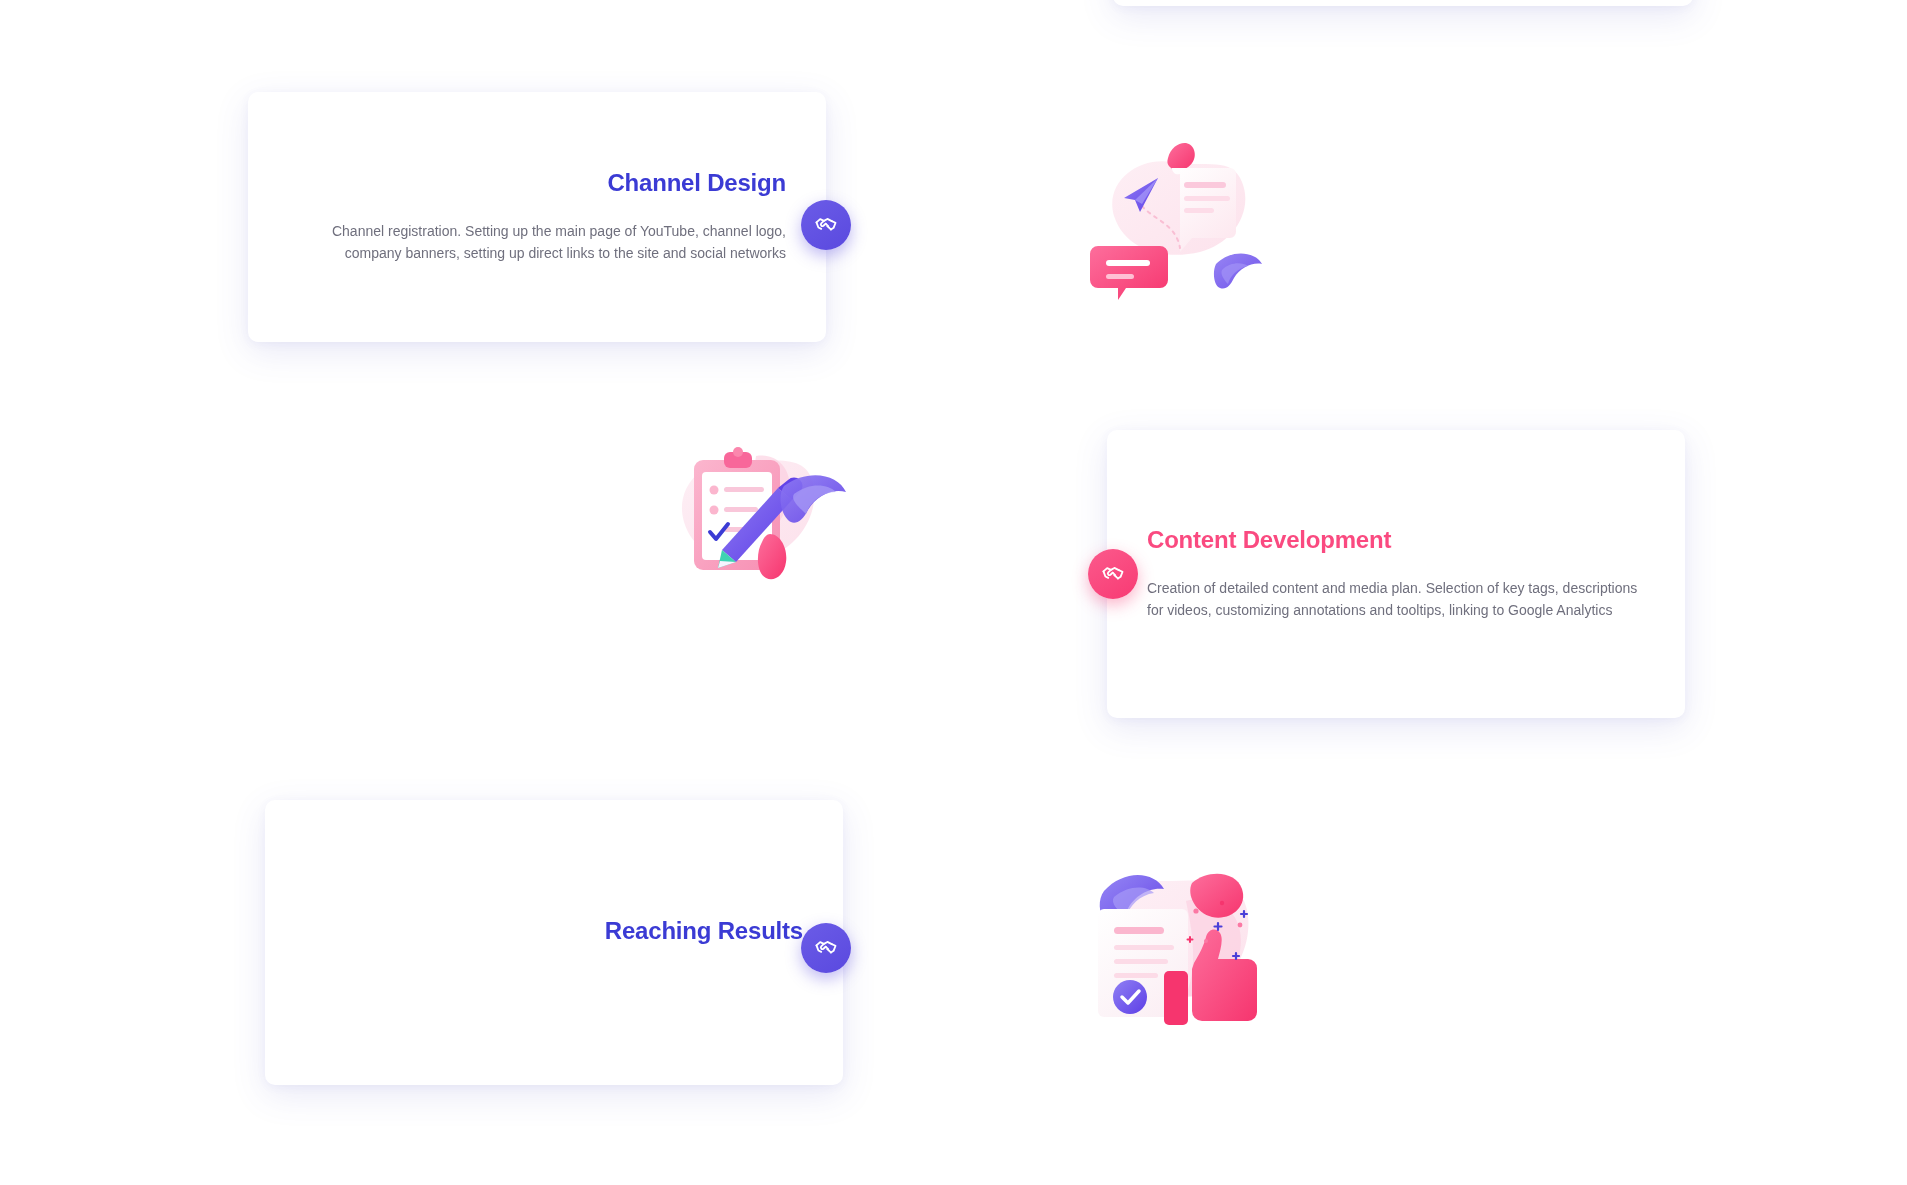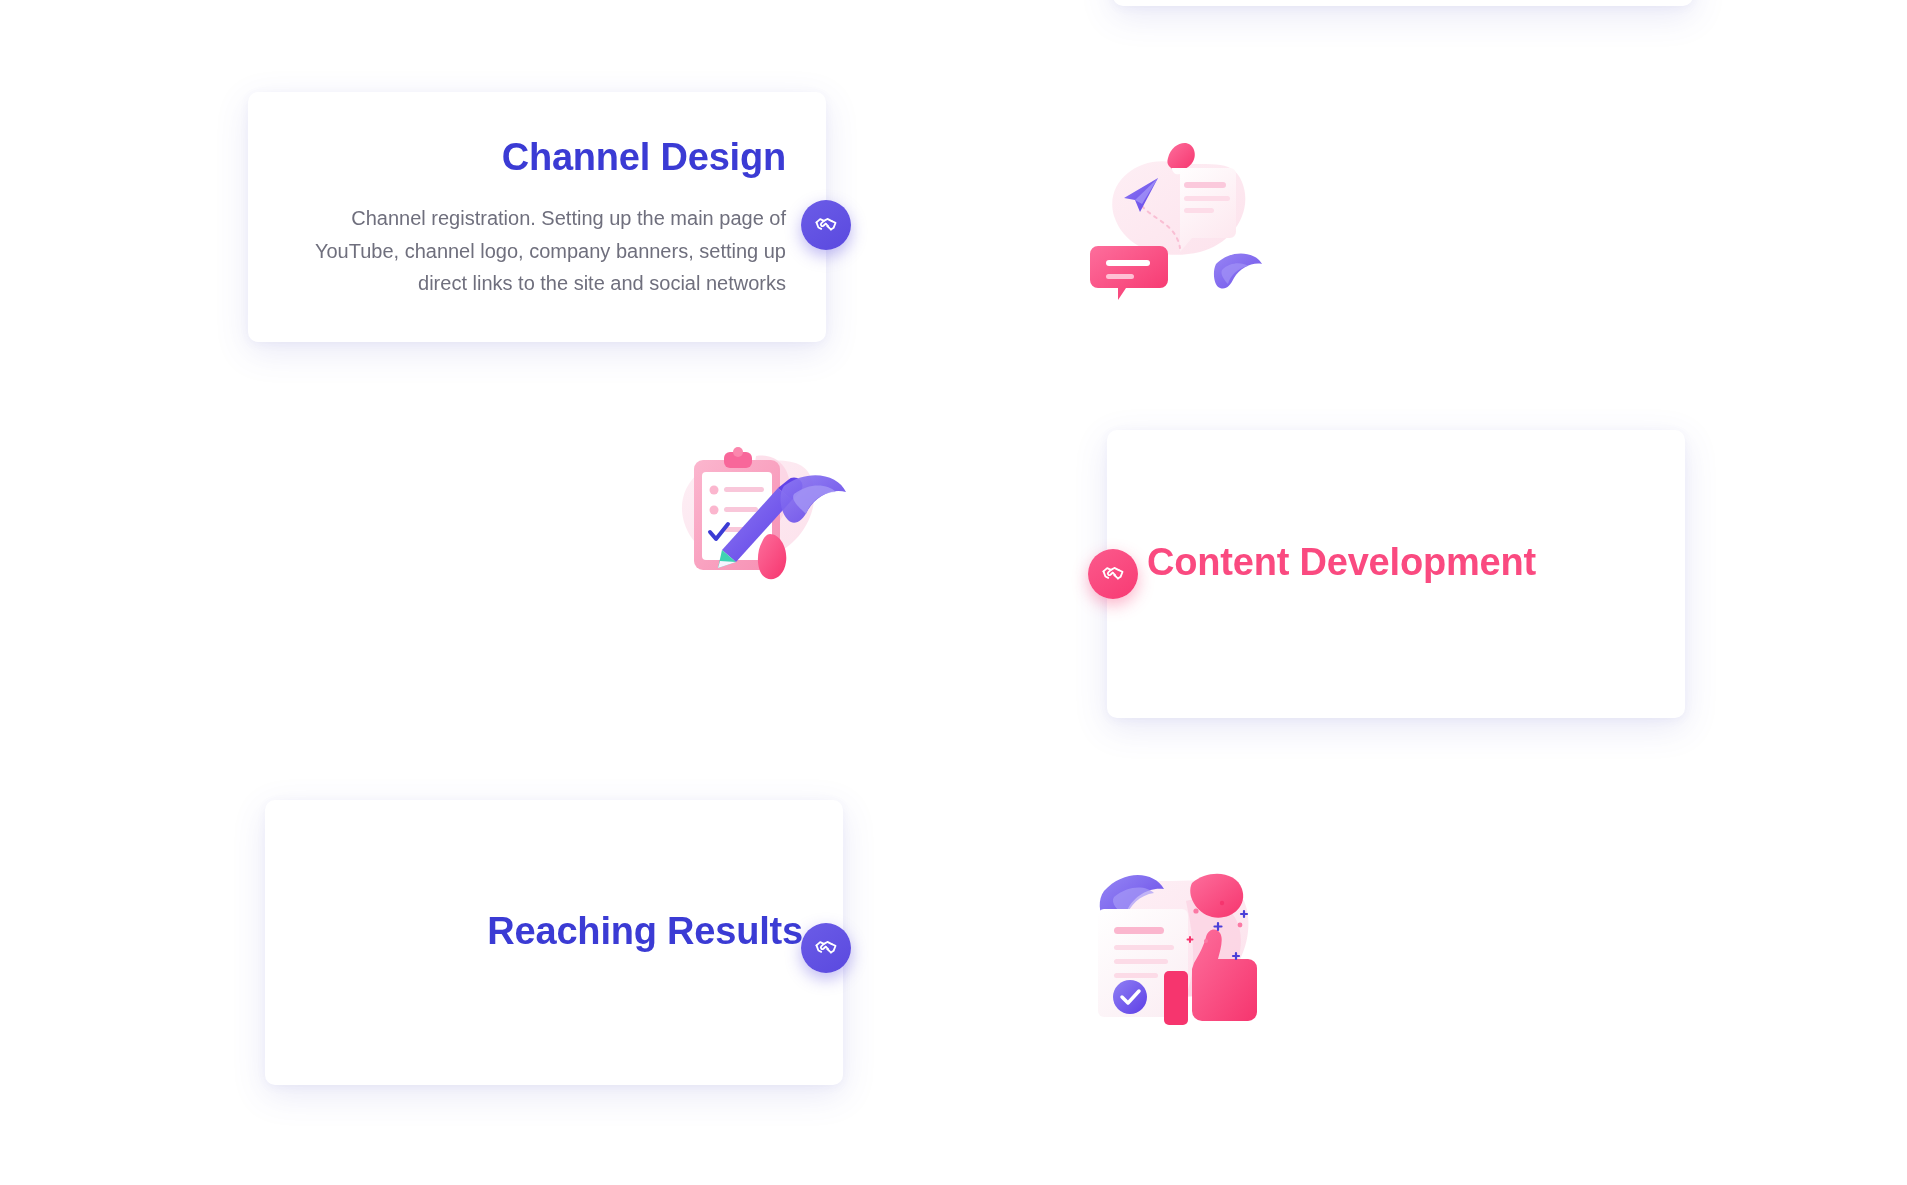--- a/index.html
+++ b/index.html
@@ -35,29 +35,29 @@
 
   .card-inner {
     padding: 34px 40px;
     height: 100%;
     display: flex;
     flex-direction: column;
     justify-content: center;
   }
 
   .card-title {
-    font-size: 38px;
+    font-size: 24px;
     font-weight: 700;
     letter-spacing: -0.2px;
     line-height: 1.2;
     margin-bottom: 22px;
   }
 
   .card-desc {
-    font-size: 20px;
+    font-size: 14px;
     line-height: 1.62;
     color: #6f6f7d;
     font-weight: 400;
   }
 
   
   .align-right .card-title,
   .align-right .card-desc { text-align: right; }
   .align-left .card-title,
   .align-left .card-desc { text-align: left; }
@@ -219,20 +219,21 @@
       <path d="M124 56 C148 38 178 44 186 62 C172 58 156 66 148 80 C142 92 134 96 128 90 C120 82 118 64 124 56 Z" fill="url(#purpB)" opacity="0.92"></path>
       <path d="M134 64 C150 52 168 54 176 62 C162 62 150 72 146 84 C140 78 130 70 134 64 Z" fill="#a79af6" opacity="0.75"></path>
 
       <path d="M110 104 C120 104 128 118 126 132 C124 146 114 152 106 148 C96 143 96 122 102 112 C104 107 107 104 110 104 Z" fill="url(#pinkB)"></path>
     </svg>
   </div>
 
   <div class="card align-left theme-pink" style="left:1107px; top:430px; width:578px; height:288px;">
     <div class="card-inner">
       <h3 class="card-title">Content Development</h3>
+      <p class="card-desc">Creation of detailed content and media plan. Selection of key tags, descriptions for videos, customizing annotations and tooltips, linking to Google Analytics</p>
     </div>
   </div>
 
   <div class="badge pink" style="left:1088px; top:549px;">
     <span>
       <svg width="26" height="26" viewBox="0 0 24 24" fill="none" stroke="#ffffff" stroke-width="1.7" stroke-linecap="round" stroke-linejoin="round">
         <path d="M3.2 9.6 L6.6 6.6 L10.1 8.2 L13.3 6.4 L17.3 8.4"></path>
         <path d="M10.1 8.2 L7.6 10.5 a1.5 1.5 0 0 0 2 2.2 l2.1-1.9"></path>
         <path d="M11.7 10.8 l2.4 2.2 M13.1 12.9 l2.1 1.9 M15 14.7 l1.6 1.4"></path>
         <path d="M17.3 8.4 L20.8 9.9 L19 14.6 L16.6 16.1"></path>

